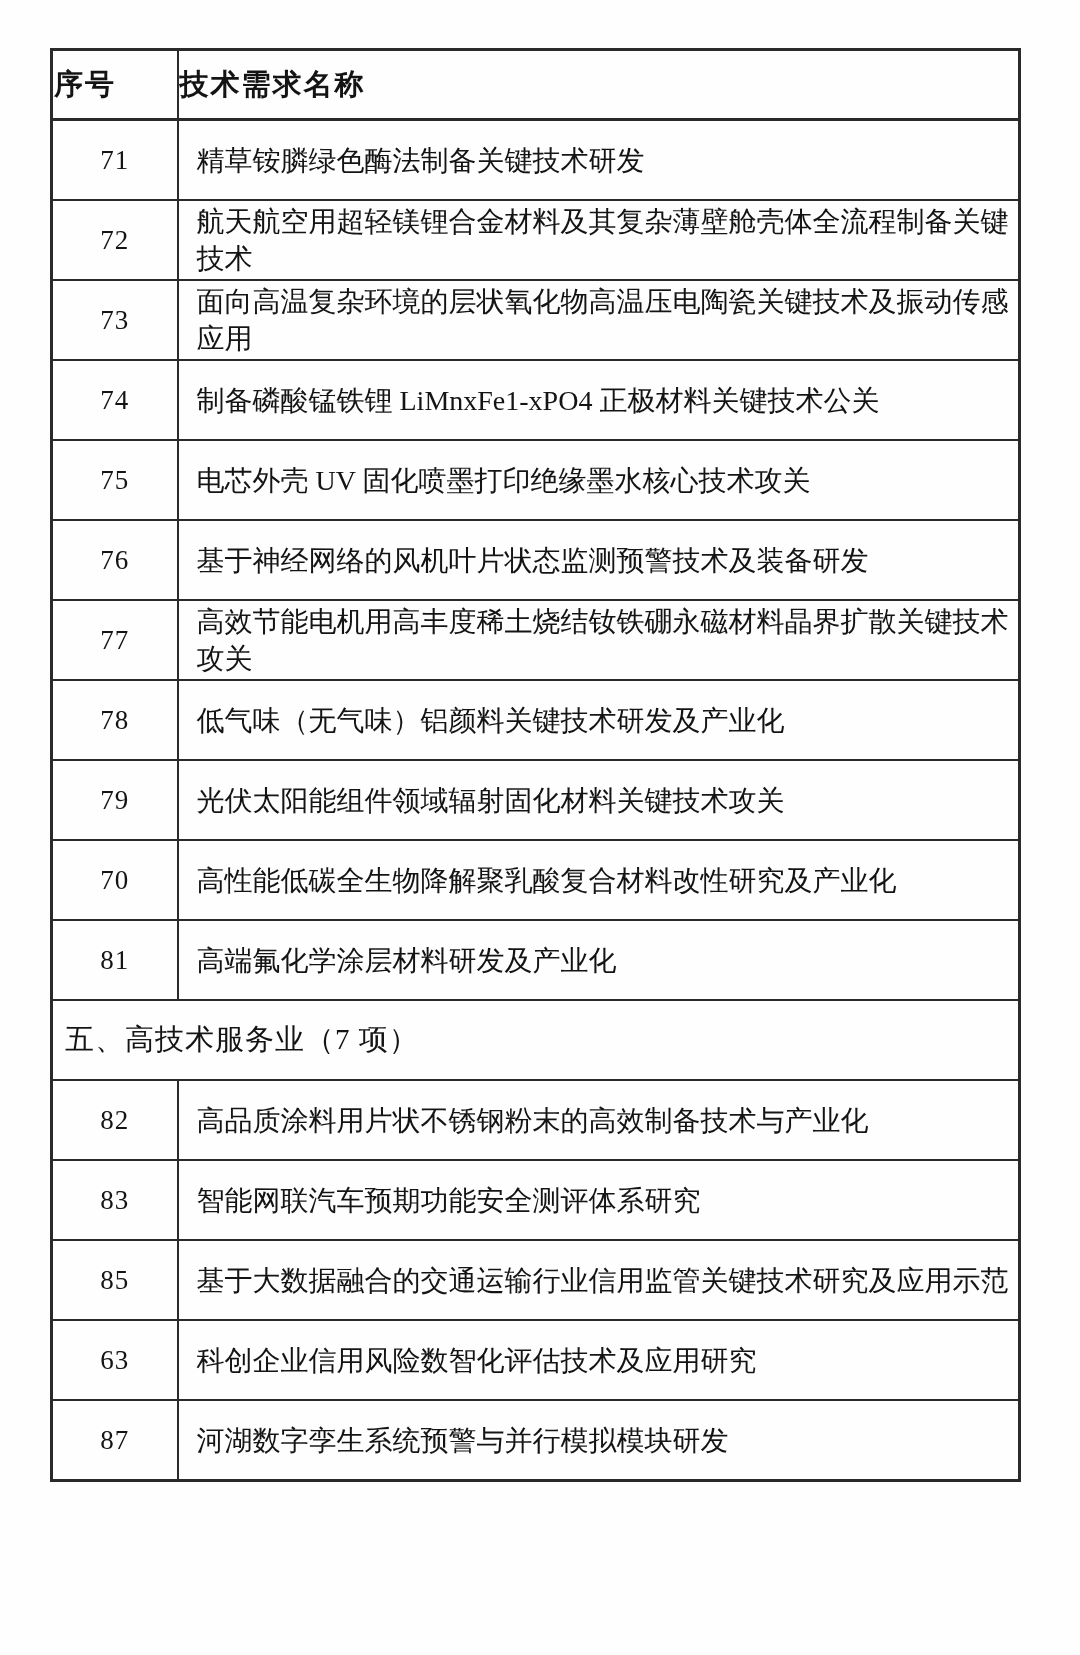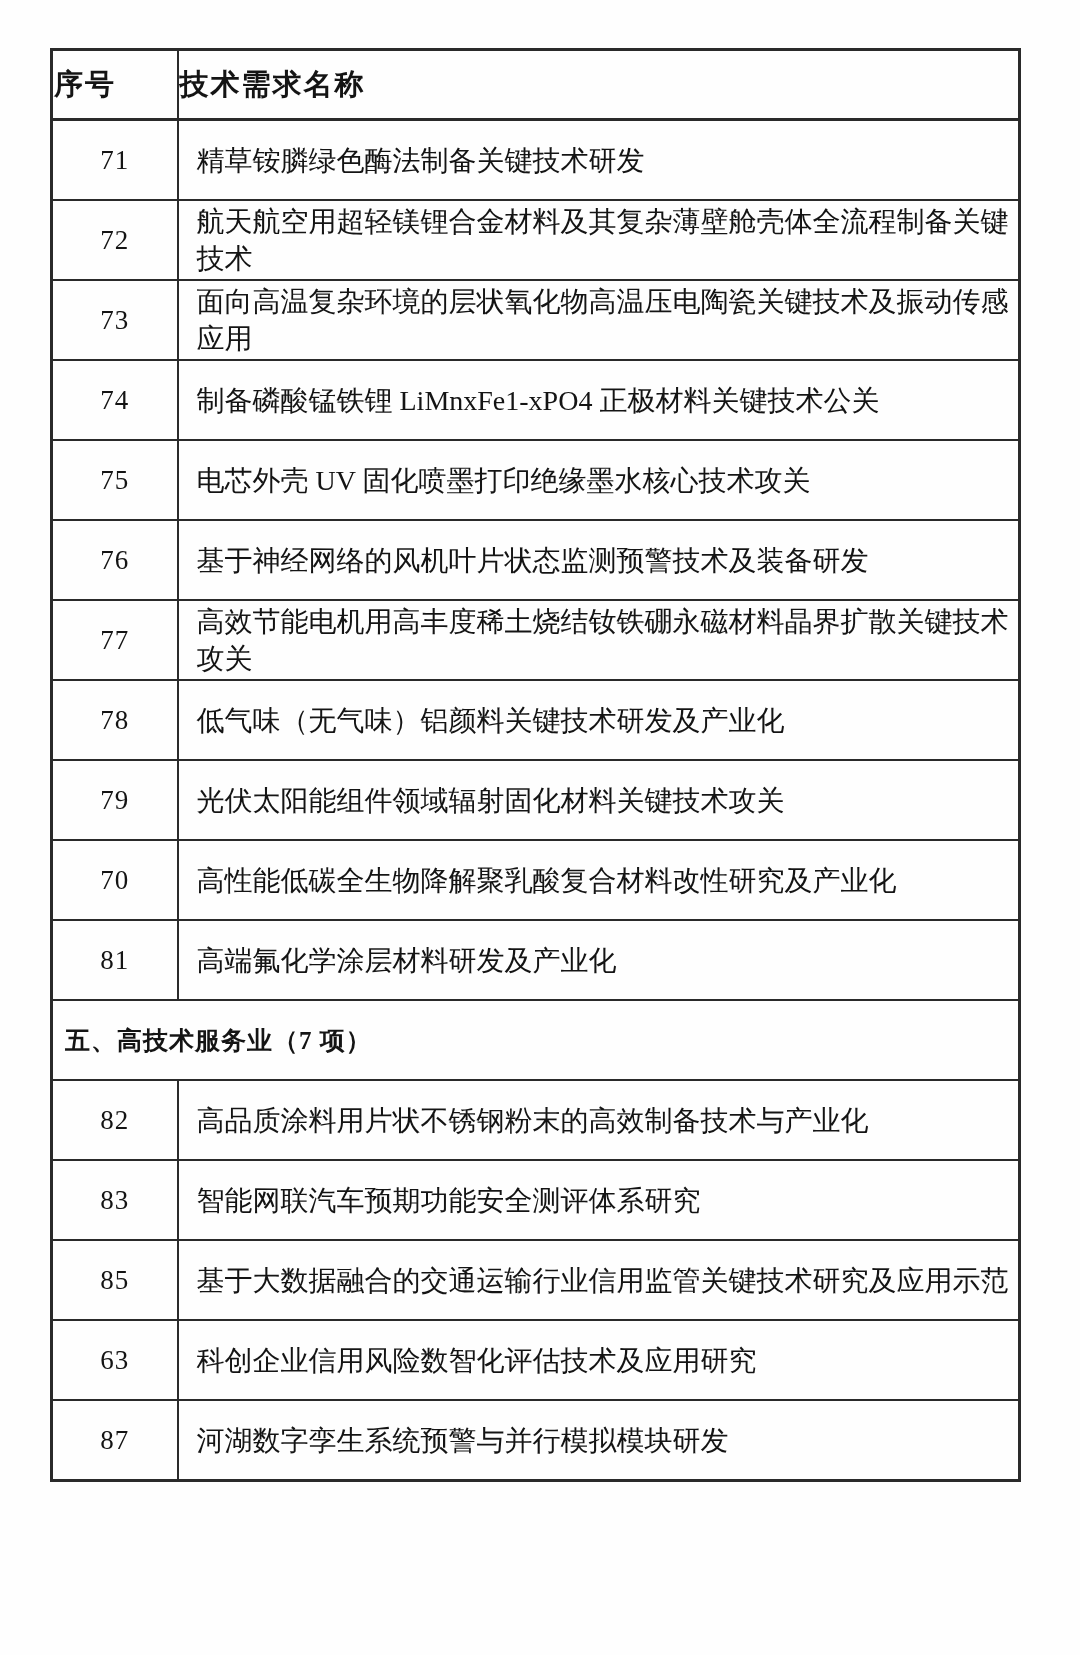--- a/index.html
+++ b/index.html
@@ -51,22 +51,22 @@
     letter-spacing: 1px;
     font-family: "Liberation Serif", "DejaVu Serif", serif;
   }
   td.cell-name {
     font-size: 28px;
     line-height: 37px;
     padding: 2px 8px 2px 18px;
     word-break: break-all;
   }
   tr.section-row td {
-    font-size: 25px;
-    font-weight: bold;
+    font-size: 29px;
+    font-weight: normal;
     padding: 2px 3px 2px 12px;
     letter-spacing: 1px;
   }
 </style>
 </head>
 <body>
 
 <div class="page">
   <table class="demand-table">
     <colgroup>

